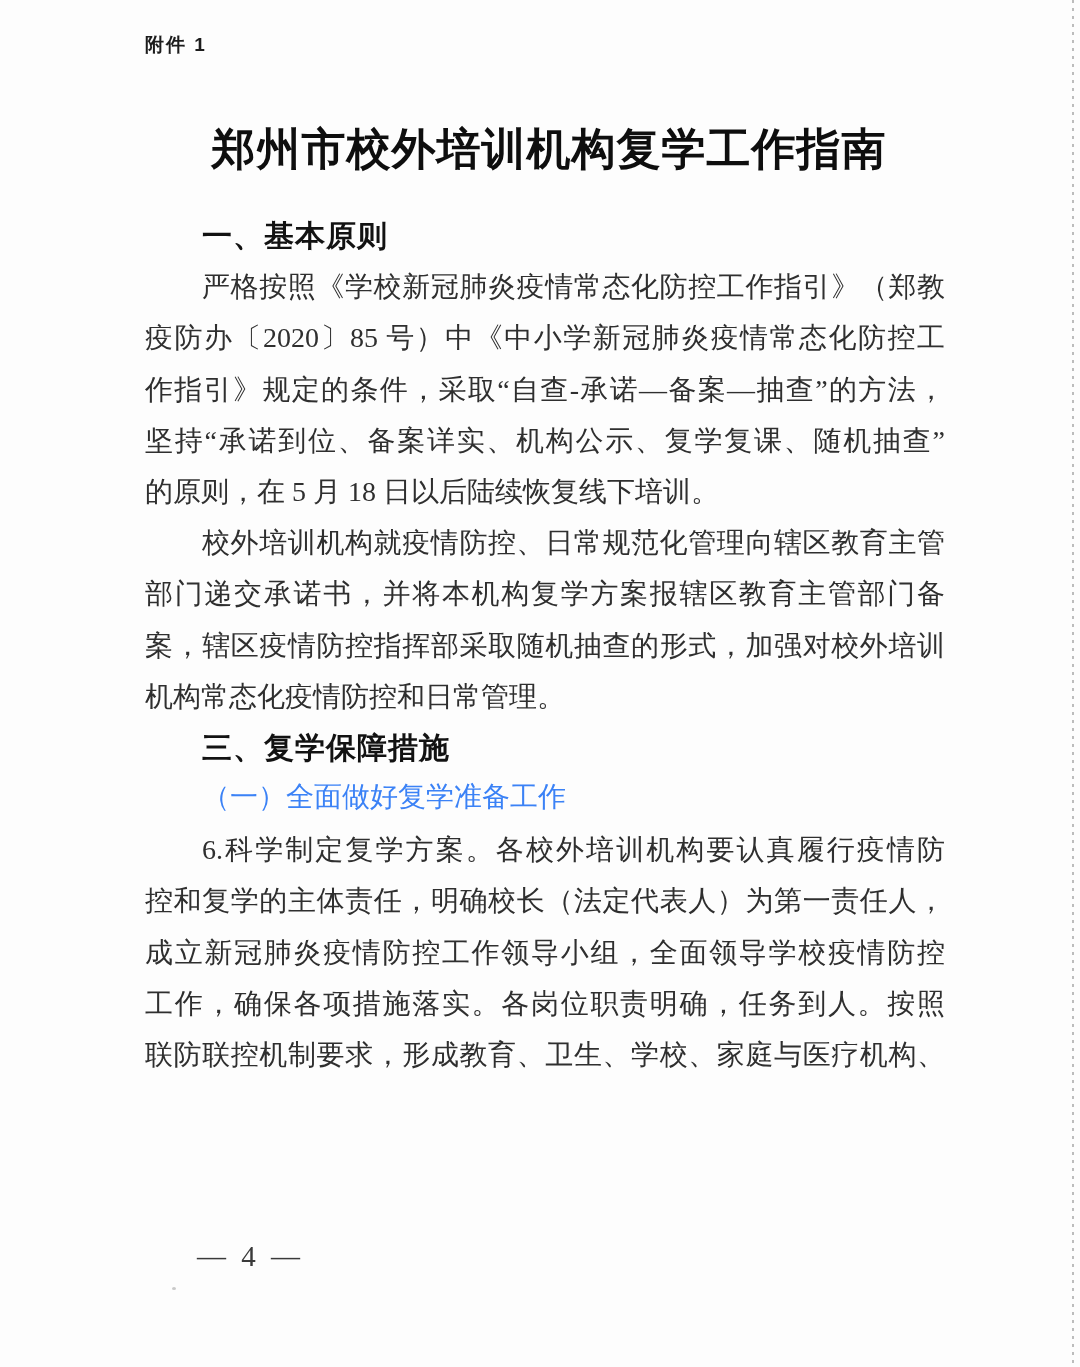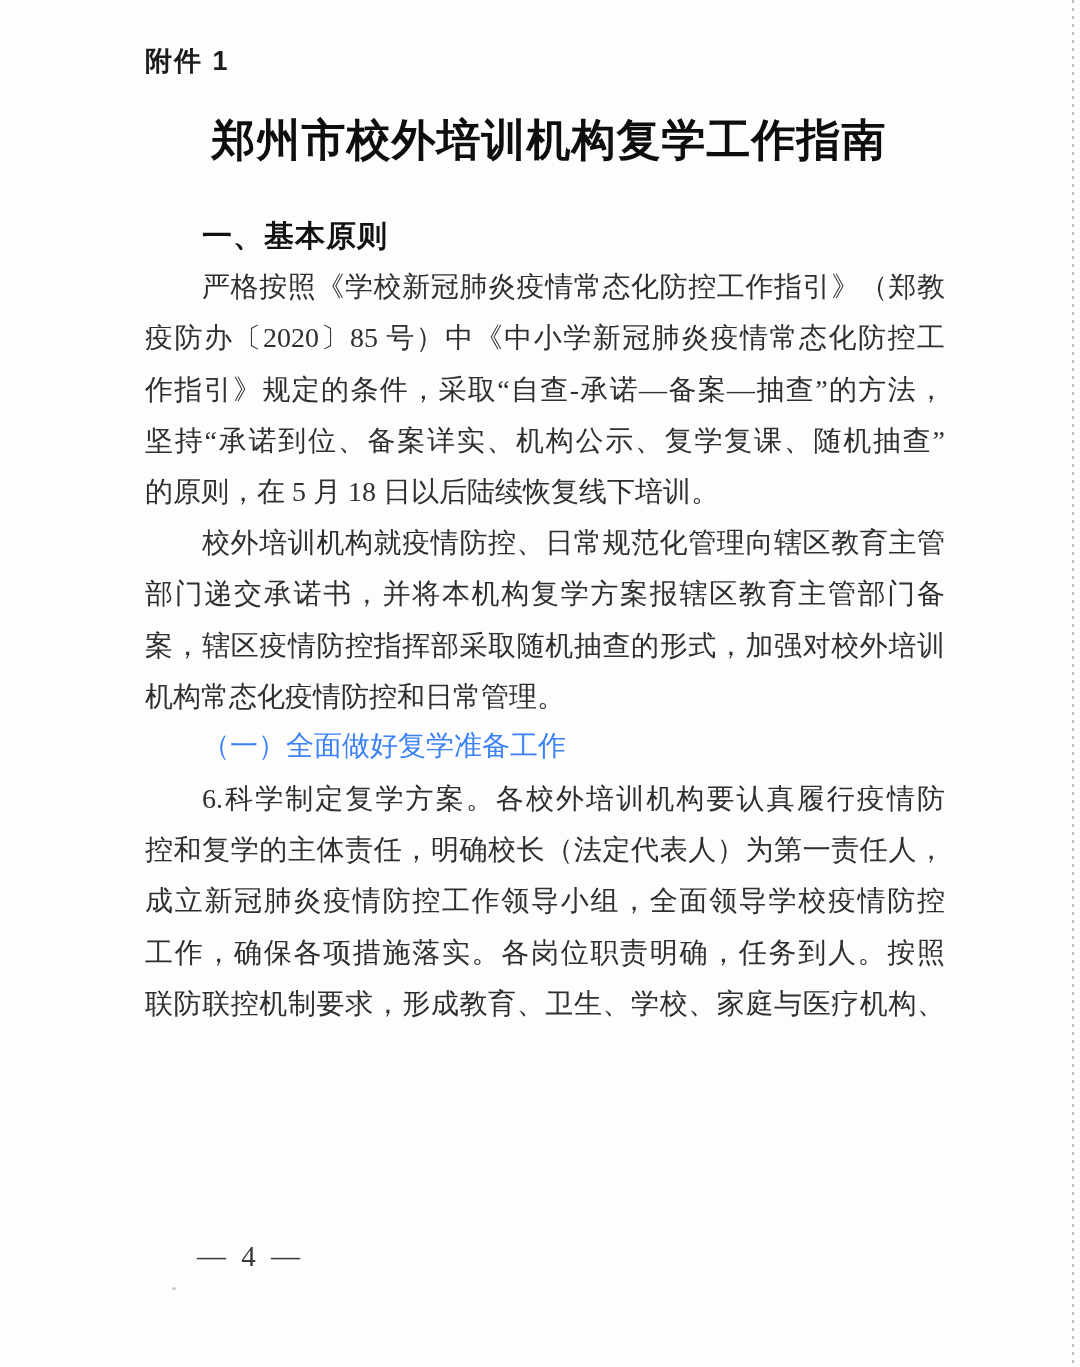--- a/index.html
+++ b/index.html
@@ -35,24 +35,24 @@
     left: 172px;
     top: 1287px;
     width: 4px;
     height: 3px;
     background: #c9c9c9;
     border-radius: 50%;
   }
   .attachment-label {
     position: absolute;
     left: 145px;
-    top: 42px;
+    top: 26px;
     font-family: "Liberation Sans", "DejaVu Sans", sans-serif;
     font-weight: 600;
-    font-size: 27px;
+    font-size: 19px;
     line-height: 38px;
     color: #1c1c1c;
     letter-spacing: 2px;
   }
   .doc-title {
     position: absolute;
     left: 0;
     right: 0;
     top: 104px;
     padding-left: 18px;
@@ -109,33 +109,34 @@
 </head>
 <body>
 
 <div class="page">
 
   <div class="scan-edge-right"></div>
   <div class="scan-speck"></div>
 
   <div class="attachment-label">附件 1</div>
 
-  <h1 class="doc-title" style="margin:7px;">郑州市校外培训机构复学工作指南</h1>
+  <h1 class="doc-title" style="margin:16px;">郑州市校外培训机构复学工作指南</h1>
 
   <div class="content">
     <div class="line heading indent">一、基本原则</div>
     <div class="line indent fill">严格按照《学校新冠肺炎疫情常态化防控工作指引》（郑教</div>
     <div class="line fill">疫防办〔2020〕85 号）中《中小学新冠肺炎疫情常态化防控工</div>
     <div class="line fill">作指引》规定的条件，采取“自查-承诺—备案—抽查”的方法，</div>
     <div class="line fill">坚持“承诺到位、备案详实、机构公示、复学复课、随机抽查”</div>
     <div class="line">的原则，在 5 月 18 日以后陆续恢复线下培训。</div>
     <div class="line indent fill">校外培训机构就疫情防控、日常规范化管理向辖区教育主管</div>
     <div class="line fill">部门递交承诺书，并将本机构复学方案报辖区教育主管部门备</div>
     <div class="line fill">案，辖区疫情防控指挥部采取随机抽查的形式，加强对校外培训</div>
     <div class="line">机构常态化疫情防控和日常管理。</div>
+    <div class="line heading indent">三、复学保障措施</div>
     <div class="line subheading indent">（一）全面做好复学准备工作</div>
     <div class="line indent fill">6.科学制定复学方案。各校外培训机构要认真履行疫情防</div>
     <div class="line fill">控和复学的主体责任，明确校长（法定代表人）为第一责任人，</div>
     <div class="line fill">成立新冠肺炎疫情防控工作领导小组，全面领导学校疫情防控</div>
     <div class="line fill">工作，确保各项措施落实。各岗位职责明确，任务到人。按照</div>
     <div class="line fill">联防联控机制要求，形成教育、卫生、学校、家庭与医疗机构、</div>
   </div>
 
   <div class="page-number">— 4 —</div>
 

